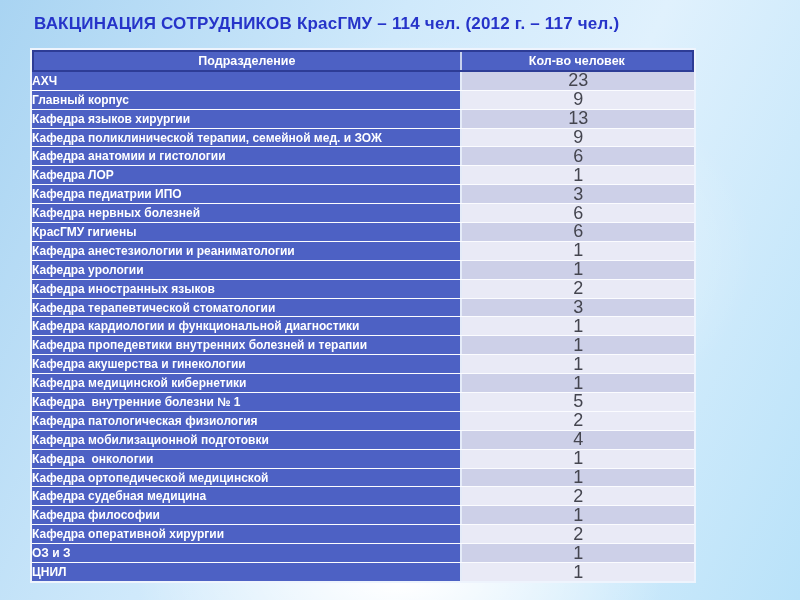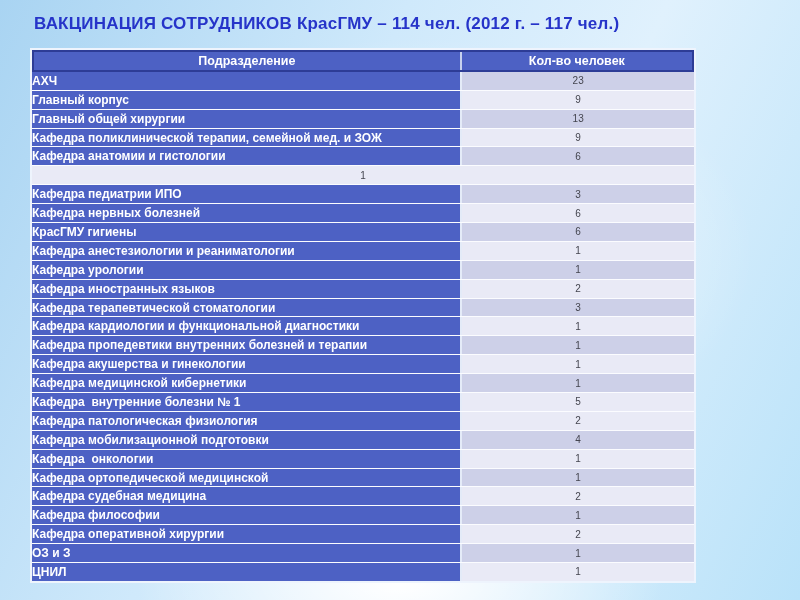--- a/index.html
+++ b/index.html
@@ -59,21 +59,21 @@
     background: var(--cell-blue);
     color: #ffffff;
     font-weight: 700;
     font-size: 12px;
     border-right: 2px solid #e4ebf8;
     white-space: pre;
   }
   .cell.value {
     flex: 1 1 0;
     justify-content: center;
-    font-size: 10px;
+    font-size: 18px;
     color: var(--value-text);
   }
   .row.header .cell {
     background: var(--cell-blue);
     color: #ffffff;
     font-weight: 700;
     font-size: 12.5px;
     justify-content: center;
     padding-left: 0;
     border-right-color: #c7d1ee;
@@ -93,32 +93,33 @@
     </div>
   <div class="row">
         <div class="cell label">АХЧ</div>
         <div class="cell value odd">23</div>
       </div>
       <div class="row">
         <div class="cell label">Главный корпус</div>
         <div class="cell value even">9</div>
       </div>
       <div class="row">
-        <div class="cell label">Главный общей хирургии</div>
+        <div class="cell label">Кафедра языков хирургии</div>
         <div class="cell value odd">13</div>
       </div>
       <div class="row">
         <div class="cell label">Кафедра поликлинической терапии, семейной мед. и ЗОЖ</div>
         <div class="cell value even">9</div>
       </div>
       <div class="row">
         <div class="cell label">Кафедра анатомии и гистологии</div>
         <div class="cell value odd">6</div>
       </div>
       <div class="row">
+        <div class="cell label">Кафедра ЛОР</div>
         <div class="cell value even">1</div>
       </div>
       <div class="row">
         <div class="cell label">Кафедра педиатрии ИПО</div>
         <div class="cell value odd">3</div>
       </div>
       <div class="row">
         <div class="cell label">Кафедра нервных болезней</div>
         <div class="cell value even">6</div>
       </div>

